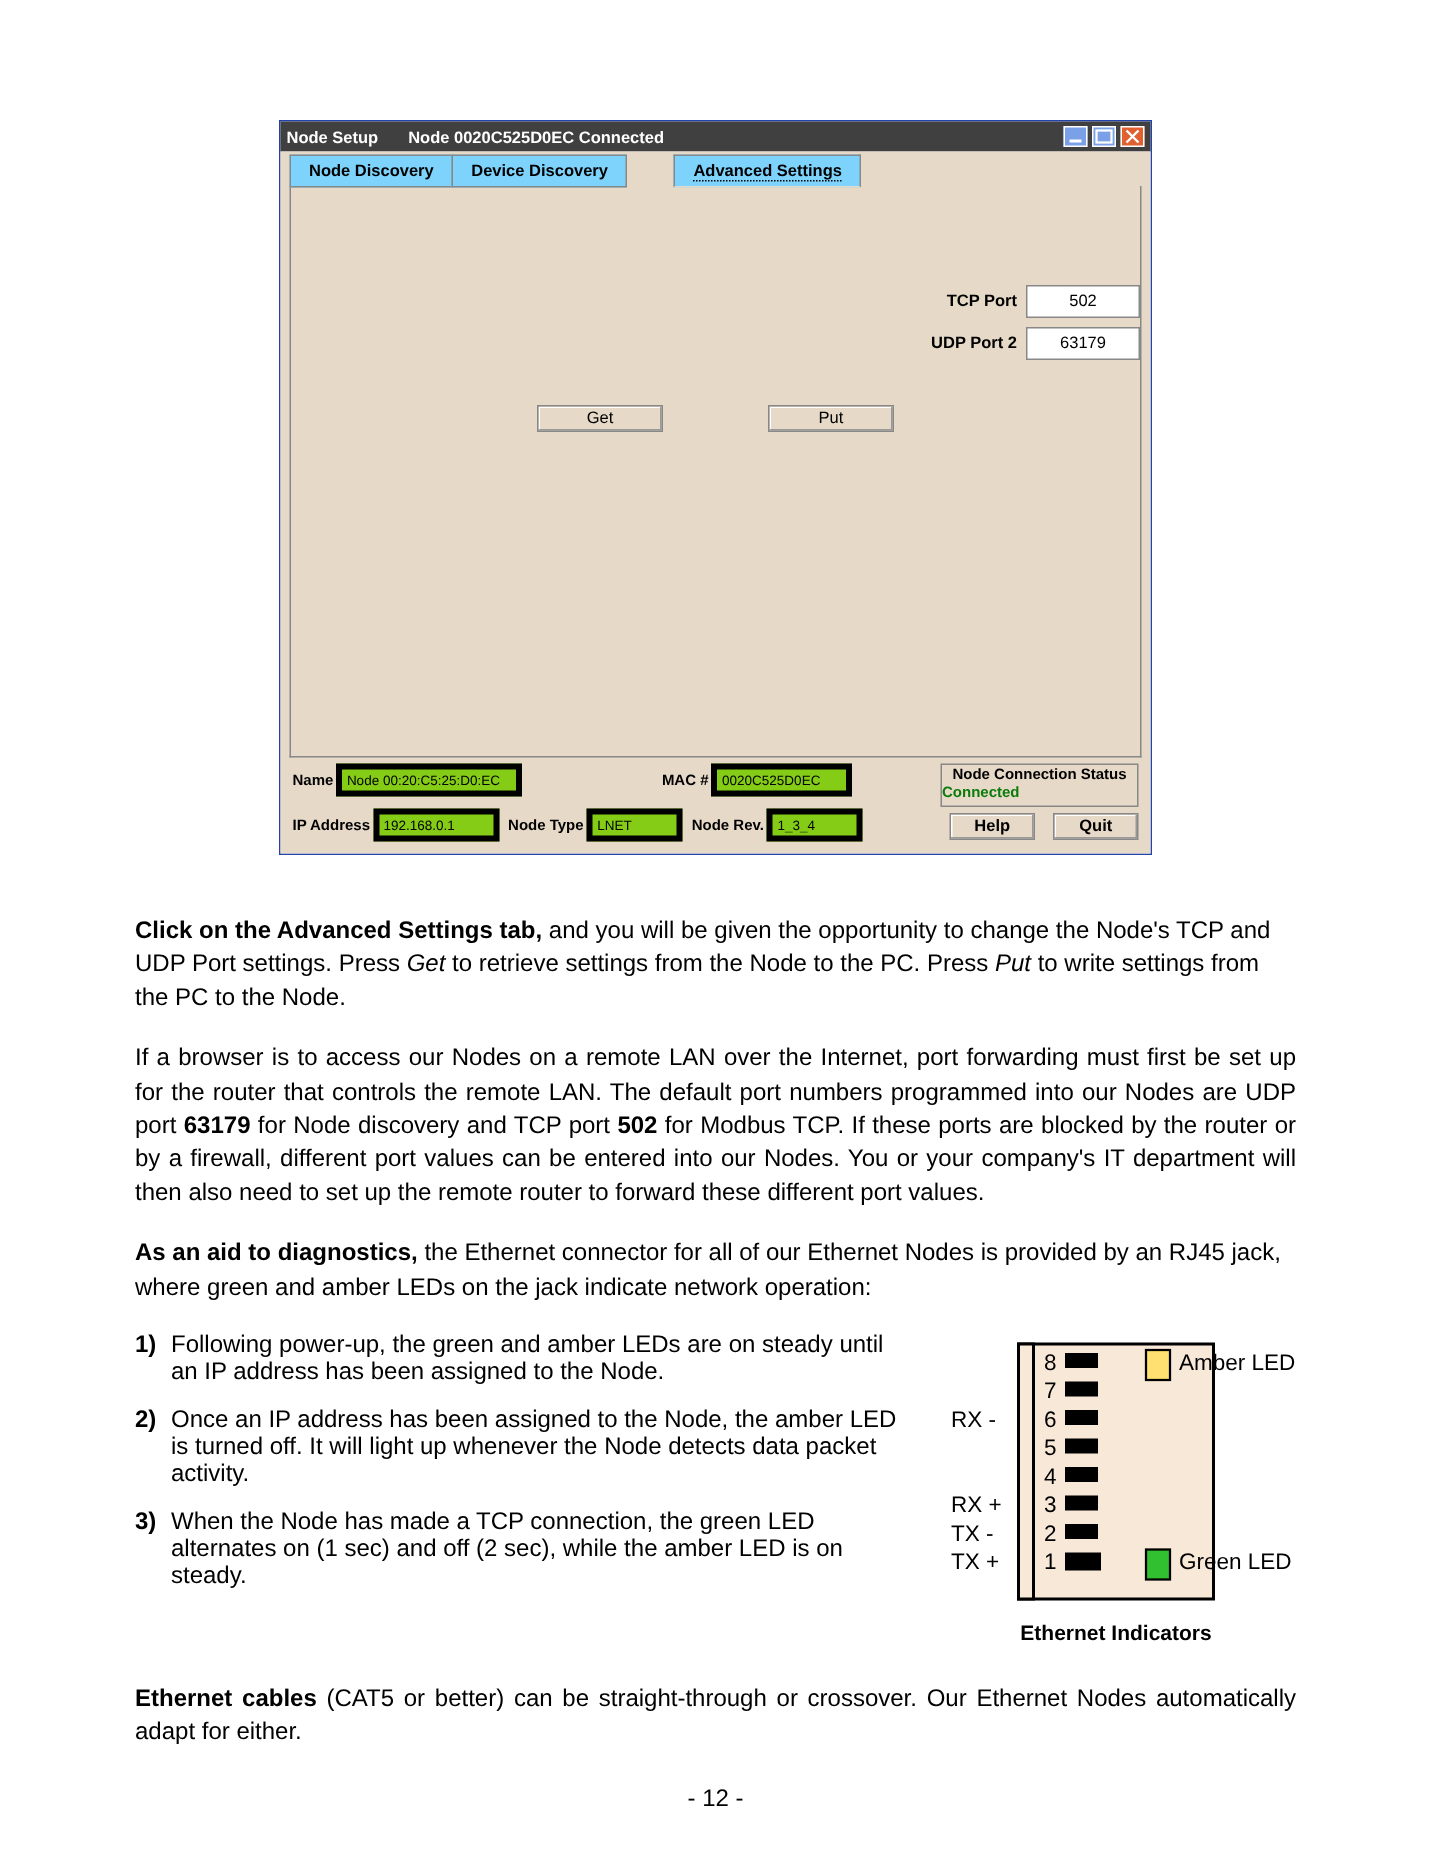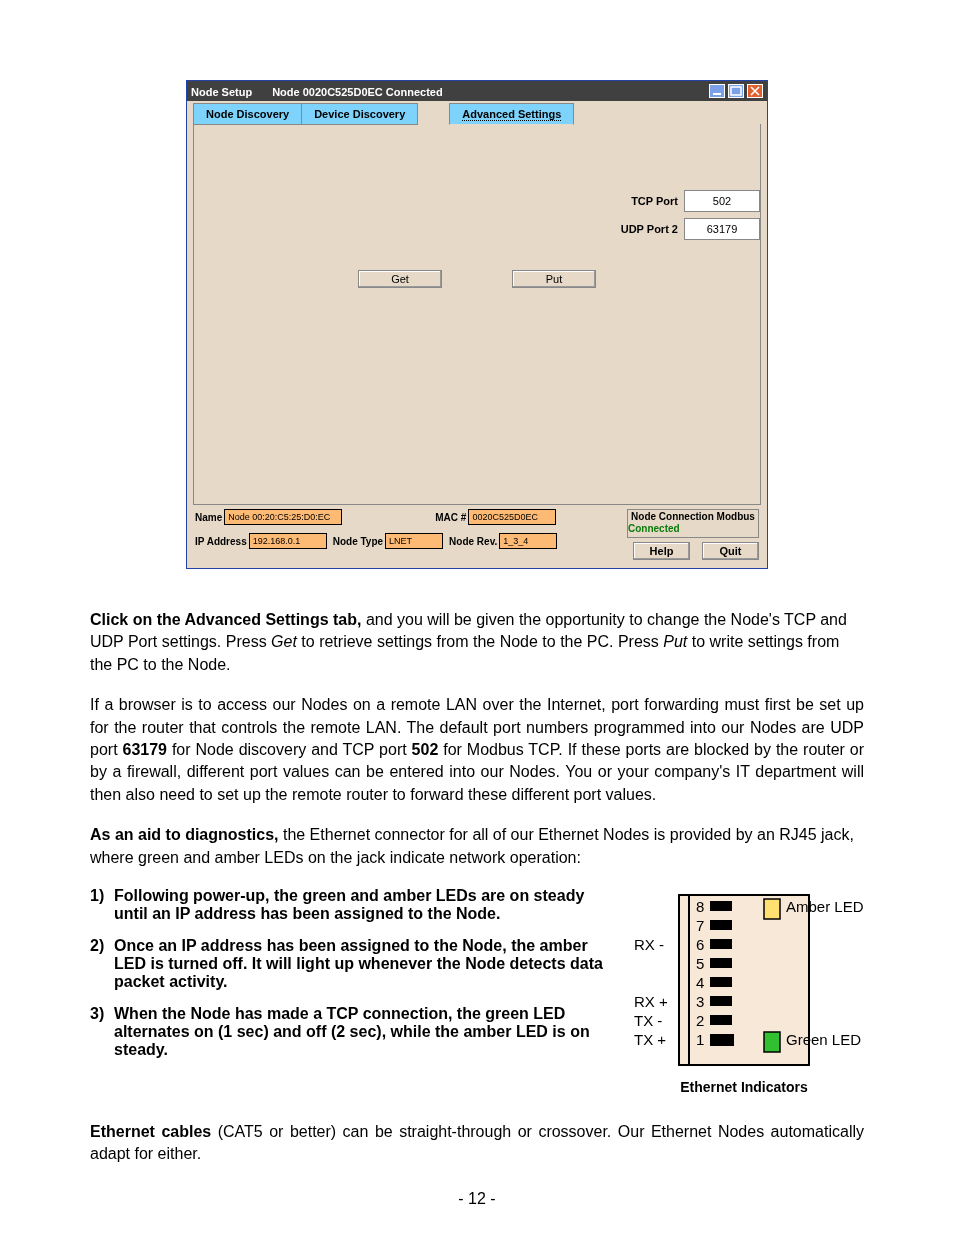--- a/index.html
+++ b/index.html
@@ -98,22 +98,22 @@
     align-items: flex-start;
     padding: 4px 2px 2px 2px;
     font-size: 10px;
     font-weight: bold;
   }
   .status-fields { flex: 1 1 auto; display:flex; flex-wrap: wrap; gap:4px 6px; align-items:center;}
   .field { display:flex; align-items:center; gap:2px; }
   .field input {
     font-size: 9px;
     height: 14px;
-    border: 1px solid #000000;
-    background:#fdba74;
+    border: 4px solid #000000;
+    background:#84cc16;
     padding: 0 3px;
   }
   .node-status-box {
     border: 1px solid #888;
     width: 130px;
     background:#e6d9c8;
     margin-left: auto;
     position: relative;
     font-size:10px;
   }
@@ -123,21 +123,21 @@
 
   .body-text p {
     font-size: 16px;
     line-height: 1.4;
     margin: 0 0 18px 0;
   }
   .body-text .justify { text-align: justify; }
   .list p { margin-bottom: 14px; font-size:16px; line-height:1.4;}
   .list .num { font-weight:bold; display:inline-block; width:24px;}
   .list .item { display:flex; }
-  .list .item .txt { flex:1;font-weight:bold; }
+  .list .item .txt { flex:1; }
   .italic { font-style: italic; }
   strong { font-weight: bold; }
 
   .diagram-wrap { float: right; width: 240px; margin: 0 0 8px 14px; }
   .ethernet-svg { display:block; }
   .diag-caption { font-weight:bold; font-size:14px; text-align:center; margin-top:2px; font-family:Arial;}
   .pnum { text-align:center; font-size:16px; margin-top:24px; }
   .clear { clear:both; }
 </style>
 </head>
@@ -209,21 +209,21 @@
             <span>Node Type</span>
             <input style="width: 50px;" value="LNET">
           </div>
           <div class="field">
             <span>Node Rev.</span>
             <input style="width: 50px;" value="1_3_4">
           </div>
         </div>
         <div>
           <div class="node-status-box">
-            <div class="hdr">Node Connection Modbus</div>
+            <div class="hdr">Node Connection Status</div>
             <div class="val">Connected</div>
           </div>
           <div class="footer-btns">
             <div class="btn" style="width:55px">Help</div>
             <div class="btn" style="width:55px">Quit</div>
           </div>
         </div>
       </div>
     </div>
   </div>

